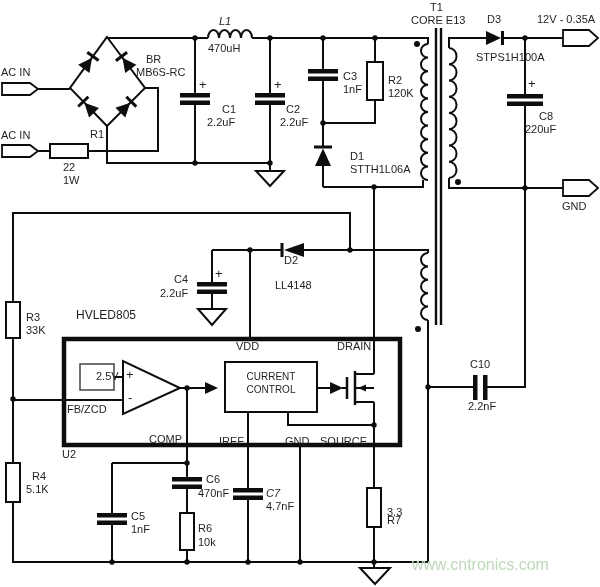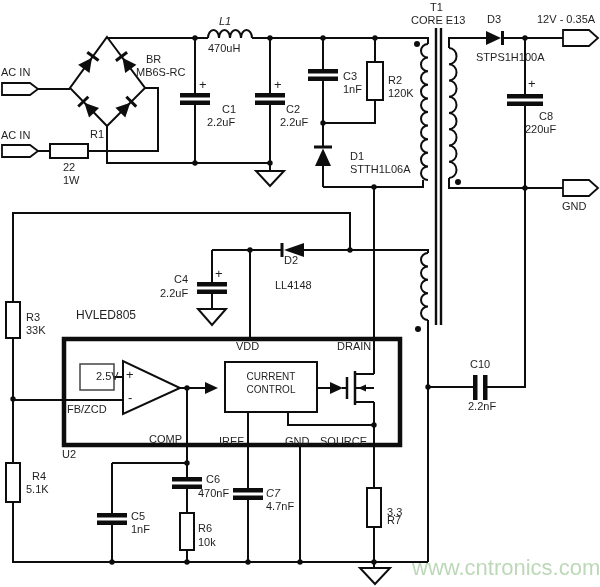--- a/index.html
+++ b/index.html
@@ -239,15 +239,15 @@
       <div class="lbl" style="left: 206px; top: 473px;">C6</div>
       <div class="lbl" style="left: 198px; top: 487px;">470nF</div>
       <div class="lbl" style="left: 266px; top: 487px; font-style: italic;">C7</div>
       <div class="lbl" style="left: 266px; top: 500px;">4.7nF</div>
       <div class="lbl" style="left: 198px; top: 522px;">R6</div>
       <div class="lbl" style="left: 198px; top: 536px;">10k</div>
       <div class="lbl" style="left: 387px; top: 514px;">R7</div>
       <div class="lbl" style="left: 387px; top: 506px;">3.3</div>
       <div class="lbl" style="left: 470px; top: 358px;">C10</div>
       <div class="lbl" style="left: 468px; top: 400px;">2.2nF</div>
-      <div class="lbl" style="left: 412px; top: 556px; font-size: 22px; color: rgb(189, 216, 184);">www.cntronics.com</div>
+      <div class="lbl" style="left: 412px; top: 556px; font-size: 16px; color: rgb(189, 216, 184);">www.cntronics.com</div>
     </div>
 </div>
 
 </body></html>

